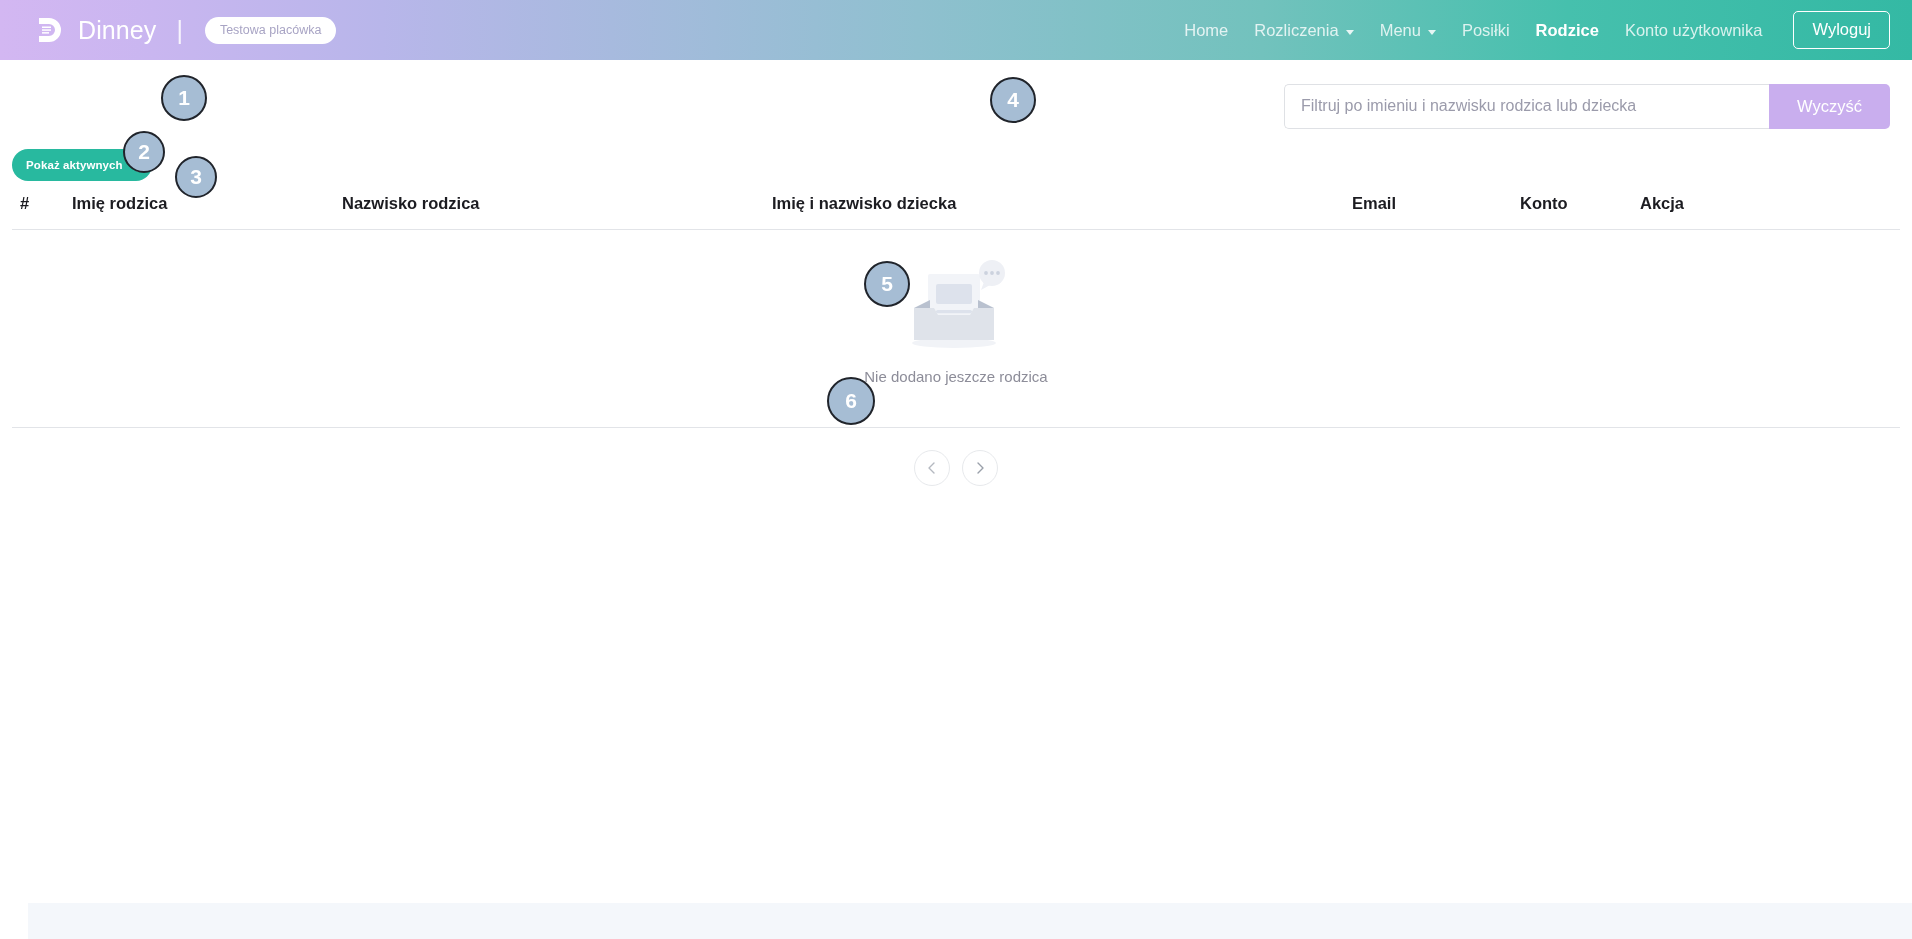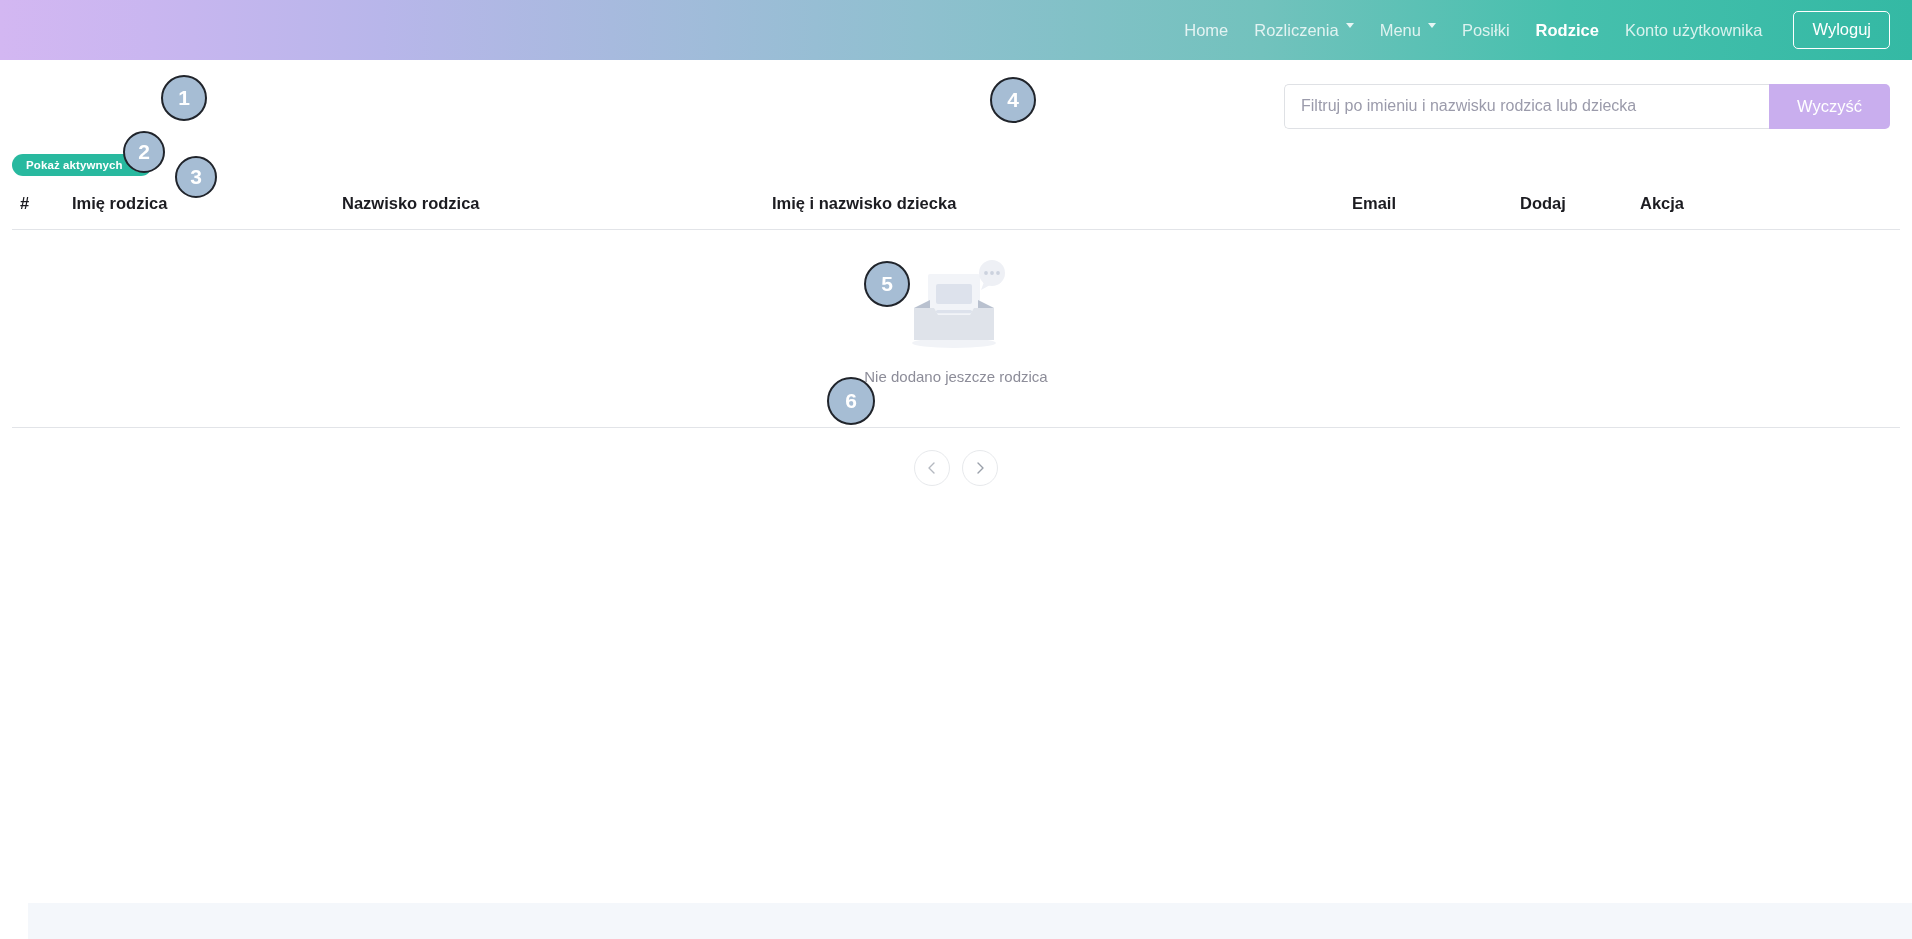--- a/index.html
+++ b/index.html
@@ -59,21 +59,21 @@
 
   .nav-links { display: flex; align-items: center; gap: 0; }
   .nav-link {
     color: rgba(255,255,255,.80);
     font-size: 16.5px;
     padding: 6px 13px;
     white-space: nowrap;
     cursor: pointer;
     text-decoration: none;
     display: inline-flex;
-    align-items: flex-start;
+    align-items: center;
     gap: 5px;
   }
   .nav-link.active { color: #ffffff; font-weight: 700; }
   .caret {
     width: 0; height: 0;
     border-left: 4.5px solid transparent;
     border-right: 4.5px solid transparent;
     border-top: 5px solid rgba(255,255,255,.85);
     display: inline-block;
     margin-left: 2px;
@@ -154,21 +154,21 @@
     position: relative;
   }
   .toggle-pill {
     display: inline-flex;
     align-items: center;
     gap: 10px;
     background: #28b99f;
     border-radius: 999px;
     padding: 4px 6px 4px 14px;
     cursor: pointer;
-    height: 22px;
+    height: 32px;
   }
   .toggle-label {
     color: #ffffff;
     font-size: 11.5px;
     font-weight: 600;
     white-space: nowrap;
     letter-spacing: .1px;
   }
   .toggle-knob {
     width: 13px; height: 13px;
@@ -261,20 +261,33 @@
     justify-content: center;
     z-index: 40;
     pointer-events: none;
   }
 </style>
 </head>
 <body>
 
 <div class="navbar">
 
+  <div class="brand">
+    <span class="logo-mark">
+      <svg width="30" height="30" viewBox="0 0 30 30" aria-hidden="true">
+        <path d="M5 3 H15 A12 12 0 0 1 15 27 H5 V21 H15 A6 6 0 0 0 15 9 H5 Z" fill="#ffffff"></path>
+        <rect x="8" y="11.5" width="9" height="1.5" fill="#ffffff"></rect>
+        <rect x="8" y="14.3" width="9" height="1.5" fill="#ffffff"></rect>
+        <rect x="8" y="17.1" width="7" height="1.5" fill="#ffffff"></rect>
+      </svg>
+    </span>
+    <span class="brand-name">Dinney</span>
+    <span class="brand-pipe">|</span>
+    <span class="facility-badge">Testowa placówka</span>
+  </div>
 
   <div class="nav-spacer"></div>
 
   <nav class="nav-links">
 
     <a class="nav-link">
       <span>Home</span>
     </a>
 
     <a class="nav-link">
@@ -322,21 +335,21 @@
 
 <div class="table-wrap">
   <table class="data">
     <thead>
       <tr>
         <th class="col-num">#</th>
         <th class="col-fname">Imię rodzica</th>
         <th class="col-lname">Nazwisko rodzica</th>
         <th class="col-child">Imię i nazwisko dziecka</th>
         <th class="col-email">Email</th>
-        <th class="col-desc">Dodaj</th>
+        <th class="col-desc">Konto</th>
         <th class="col-act">Akcja</th>
       </tr>
     </thead>
     <tbody>
       <tr>
         <td class="empty-cell" colspan="7">
           <div class="empty-state">
             <span>
               <svg width="112" height="92" viewBox="0 0 112 92" aria-hidden="true">
                 <ellipse cx="54" cy="83" rx="42" ry="5" fill="#f1f3f7"></ellipse>

